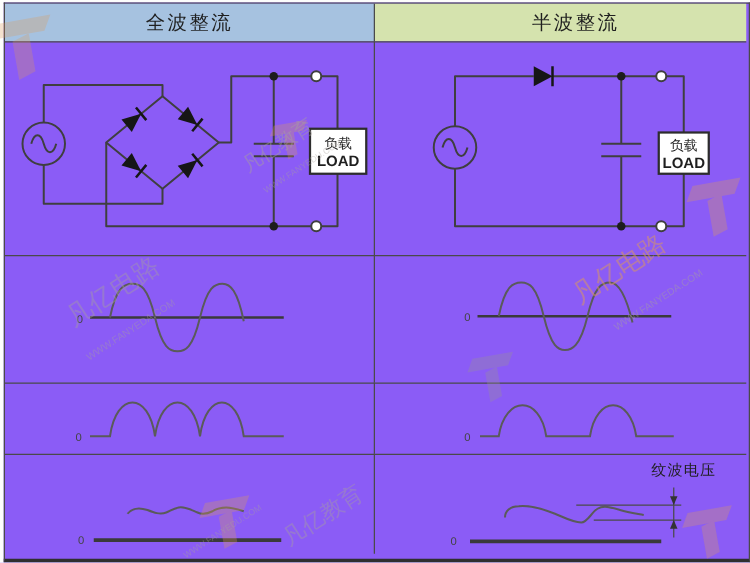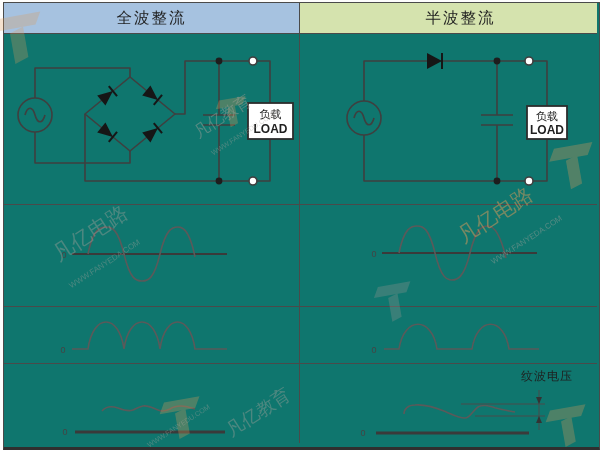--- a/index.html
+++ b/index.html
@@ -1,21 +1,21 @@
 <!DOCTYPE html>
 <html style="--full-header-bg: #a6c2e0; --half-header-bg: #d5e3ae; --border: #4a4a4a; --wire: #3f3f3f; --wave: #5a5a5a; --text-dark: #1f1f1f; --wm-gray: #a8a29b; --wm-orange: #dd9b59;"><head>
 <meta charset="utf-8">
 <style>
   html,body{margin:0;padding:0;background:#fff;}
   .stage{position:relative;width:600px;height:450px;background:#fdfdfc;overflow:hidden;
          font-family:"Liberation Sans","DejaVu Sans",sans-serif;}
   .tbl{position:absolute;left:3px;top:2px;width:595px;height:444px;
        border:1px solid var(--border);border-bottom:4px solid #2f2f2f;
        display:grid;grid-template-columns:296px 297px;grid-template-rows:30px 171px 102px 57px 80px;
-       background:#0f766e;}
+       background:#8b5cf6;}
   .cell{position:relative;box-sizing:border-box;}
   .c1{border-right:1px solid var(--border);}
   .rt{border-top:1px solid var(--border);}
   .hdr{display:flex;align-items:center;justify-content:center;
        font-size:15.5px;letter-spacing:2px;color:var(--text-dark);}
   .hdr1{background:var(--full-header-bg);}
   .hdr2{background:var(--half-header-bg);padding-left:24px;}
   svg{display:block;}
   .wire{stroke:var(--wire);stroke-width:1.6;fill:none;stroke-linejoin:round;}
   .dio{fill:#161616;stroke:none;}

